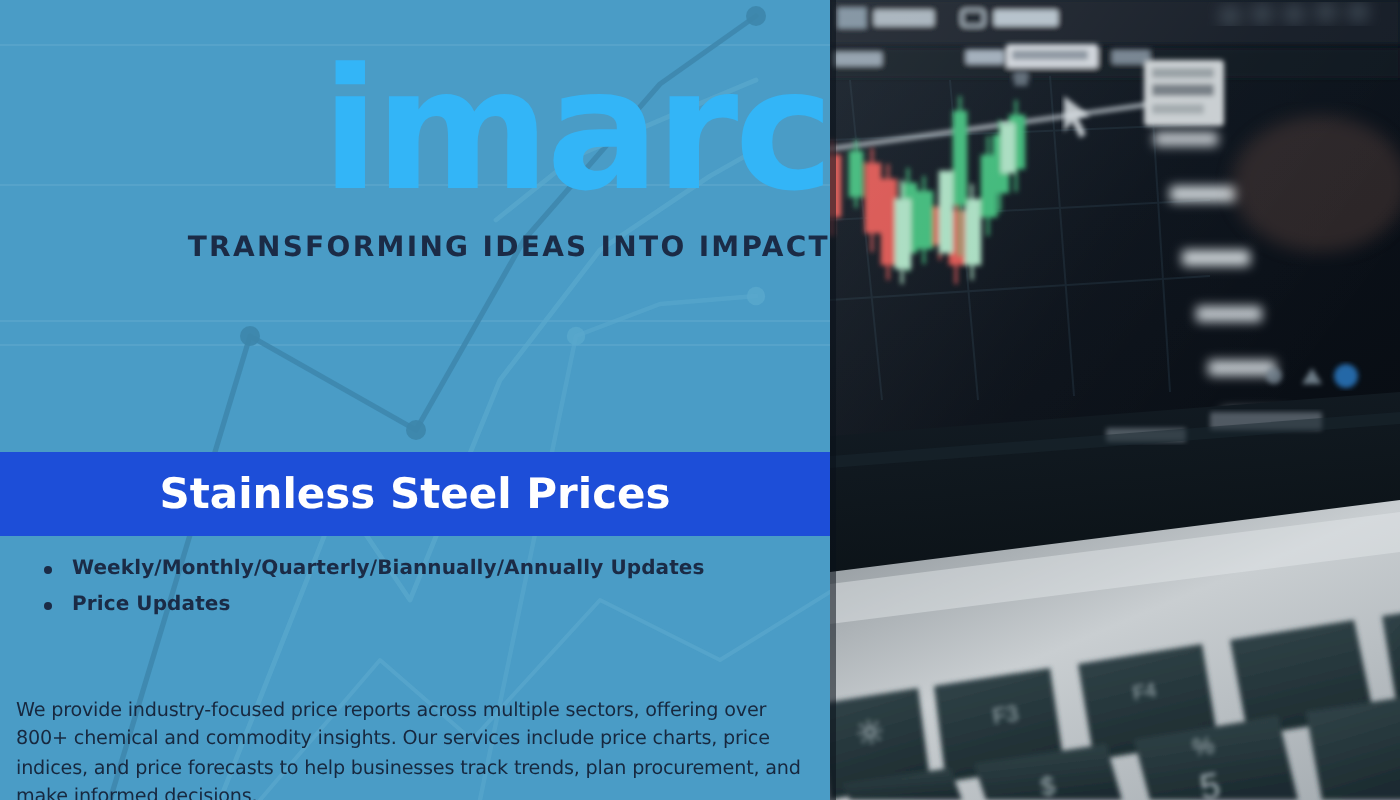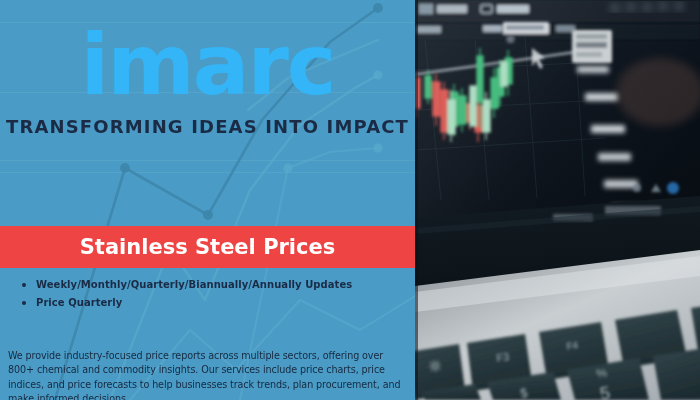--- a/index.html
+++ b/index.html
@@ -49,55 +49,55 @@
     height: 1px;
     background: rgba(255,255,255,0.07);
   }
 
   
   #logo-block {
     position: absolute;
     left: 0;
     top: 26px;
     width: 415px;
-    text-align: center;
+    text-align: right;
   }
   #logo-mark {
     position: relative;
     display: inline-block;
     height: 78px;
     line-height: 78px;
   }
   #logo-wordmark {
     font-family: "DejaVu Sans", sans-serif;
     font-size: 84px;
     font-weight: bold;
     letter-spacing: -2px;
     color: #33b5f7;
     line-height: 78px;
     display: block;
   }
   #logo-tagline {
     margin-top: 12px;
     font-family: "DejaVu Sans", sans-serif;
-    font-size: 18px;
+    font-size: 14px;
     font-weight: bold;
     letter-spacing: 1.15px;
     color: #1b2b46;
     white-space: nowrap;
   }
 
   
   #title-bar {
     position: absolute;
     left: 0;
     top: 226px;
     width: 415px;
     height: 42px;
-    background: #ef4444;
+    background: #1d4ed8;
     display: flex;
     align-items: center;
     justify-content: center;
   }
   #title-text {
     color: #ffffff;
     font-family: "DejaVu Sans", sans-serif;
     font-size: 21px;
     font-weight: bold;
     letter-spacing: 0px;
@@ -209,21 +209,21 @@
       </span>
       <div id="logo-tagline">TRANSFORMING IDEAS INTO IMPACT</div>
     </div>
 
     <div id="title-bar">
       <span id="title-text">Stainless Steel Prices</span>
     </div>
 
     <ul id="feature-list">
       <li>Weekly/Monthly/Quarterly/Biannually/Annually Updates</li>
-      <li>Price Quarterly</li>
+      <li>Price Updates</li>
     </ul>
 
     <div id="description">We provide industry-focused price reports across multiple sectors, offering over 800+ chemical and commodity insights. Our services include price charts, price indices, and price forecasts to help businesses track trends, plan procurement, and make informed decisions.</div>
   </div>
 
   <div id="photo">
     <svg width="285" height="400" viewBox="0 0 285 400">
       <defs>
         <linearGradient id="screenBg" x1="0" y1="0" x2="0.4" y2="1">
           <stop offset="0%" stop-color="#0d1722"></stop>

